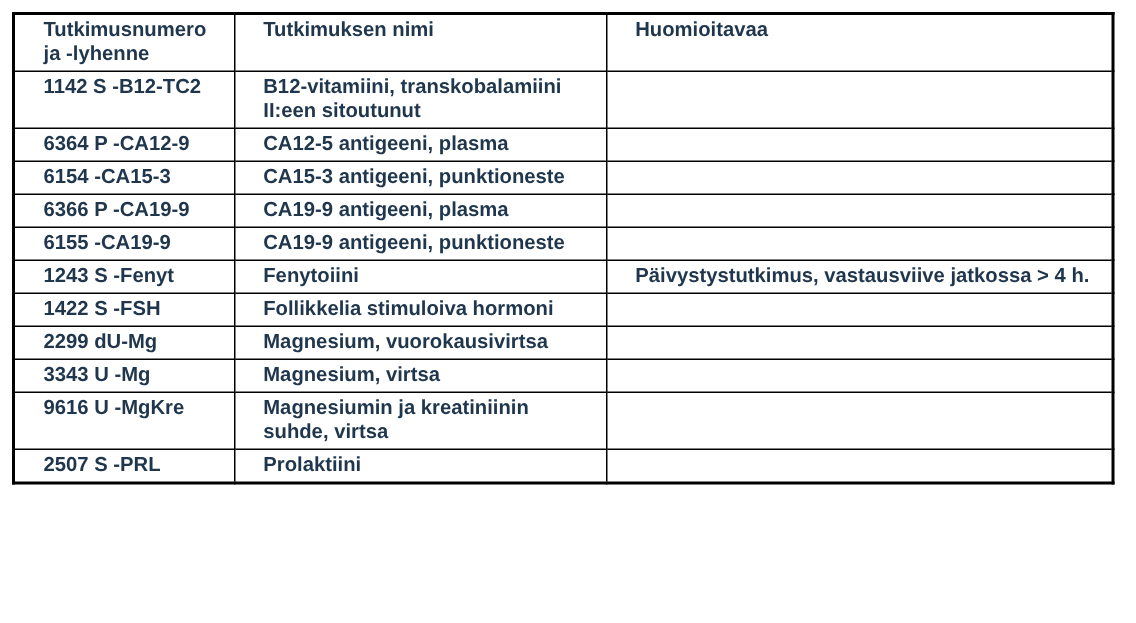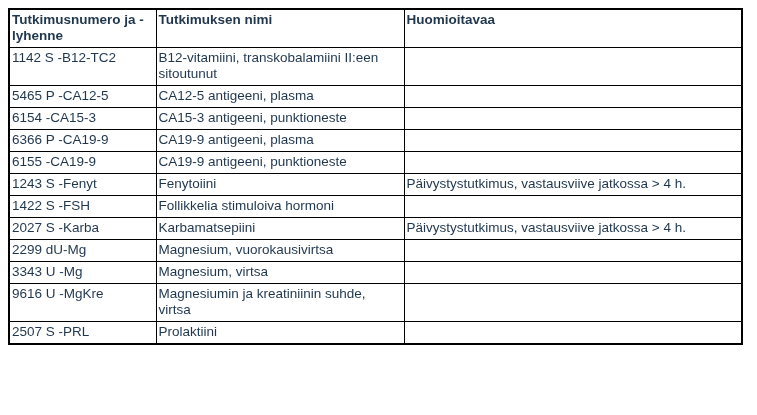--- a/index.html
+++ b/index.html
@@ -27,32 +27,33 @@
     border: 2px solid #000000;
     color: #1f364d;
   }
   table.lab-table col.c1 { width: 147px; }
   table.lab-table col.c2 { width: 248px; }
   table.lab-table col.c3 { width: 338px; }
   table.lab-table th, table.lab-table td {
     border: 1px solid #000000;
     vertical-align: top;
     text-align: left;
-    padding: 2px 6px 3px 2px;
+    padding: 2px 6px 3px 19px;
     font-size: 13.5px;
     line-height: 16px;
     overflow: hidden;
     word-wrap: break-word;
   }
   table.lab-table th {
     font-weight: bold;
     height: 31px;
   }
   table.lab-table td {
     height: 15px;
+    font-weight: bold;
   }
 </style>
 </head>
 <body>
 
 <div class="page">
   <table class="lab-table">
     <colgroup>
       <col class="c1">
         <col class="c2">
@@ -65,21 +66,21 @@
         <th>Huomioitavaa</th>
       </tr>
     </thead>
     <tbody>
       <tr>
         <td>1142 S -B12-TC2</td>
         <td>B12-vitamiini, transkobalamiini II:een sitoutunut</td>
         <td></td>
       </tr>
       <tr>
-        <td>5465 P -CA12-5</td>
+        <td>6364 P -CA12-9</td>
         <td>CA12-5 antigeeni, plasma</td>
         <td></td>
       </tr>
       <tr>
         <td>6154 -CA15-3</td>
         <td>CA15-3 antigeeni, punktioneste</td>
         <td></td>
       </tr>
       <tr>
         <td>6366 P -CA19-9</td>
@@ -95,25 +96,20 @@
         <td>1243 S -Fenyt</td>
         <td>Fenytoiini</td>
         <td>Päivystystutkimus, vastausviive jatkossa &gt; 4 h.</td>
       </tr>
       <tr>
         <td>1422 S -FSH</td>
         <td>Follikkelia stimuloiva hormoni</td>
         <td></td>
       </tr>
       <tr>
-        <td>2027 S -Karba</td>
-        <td>Karbamatsepiini</td>
-        <td>Päivystystutkimus, vastausviive jatkossa &gt; 4 h.</td>
-      </tr>
-      <tr>
         <td>2299 dU-Mg</td>
         <td>Magnesium, vuorokausivirtsa</td>
         <td></td>
       </tr>
       <tr>
         <td>3343 U -Mg</td>
         <td>Magnesium, virtsa</td>
         <td></td>
       </tr>
       <tr>

